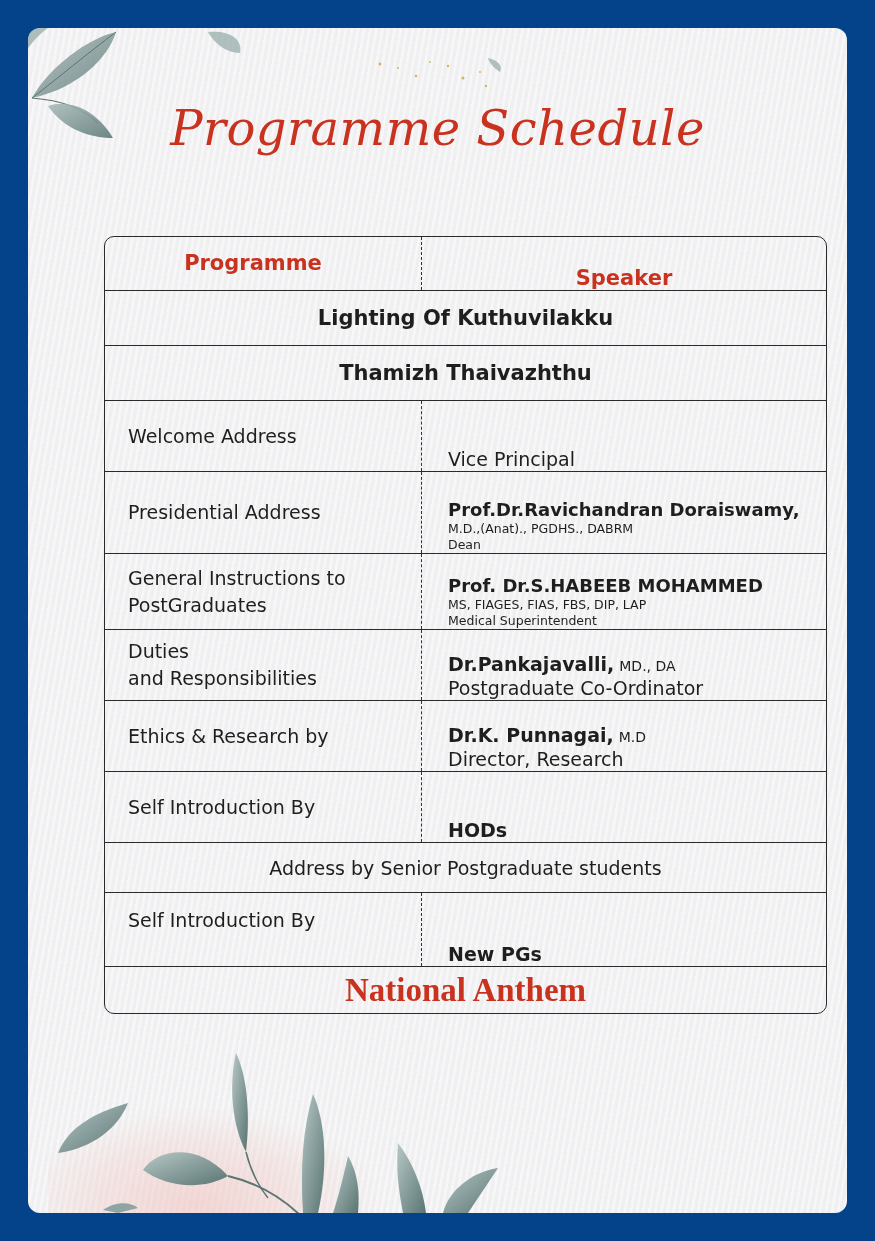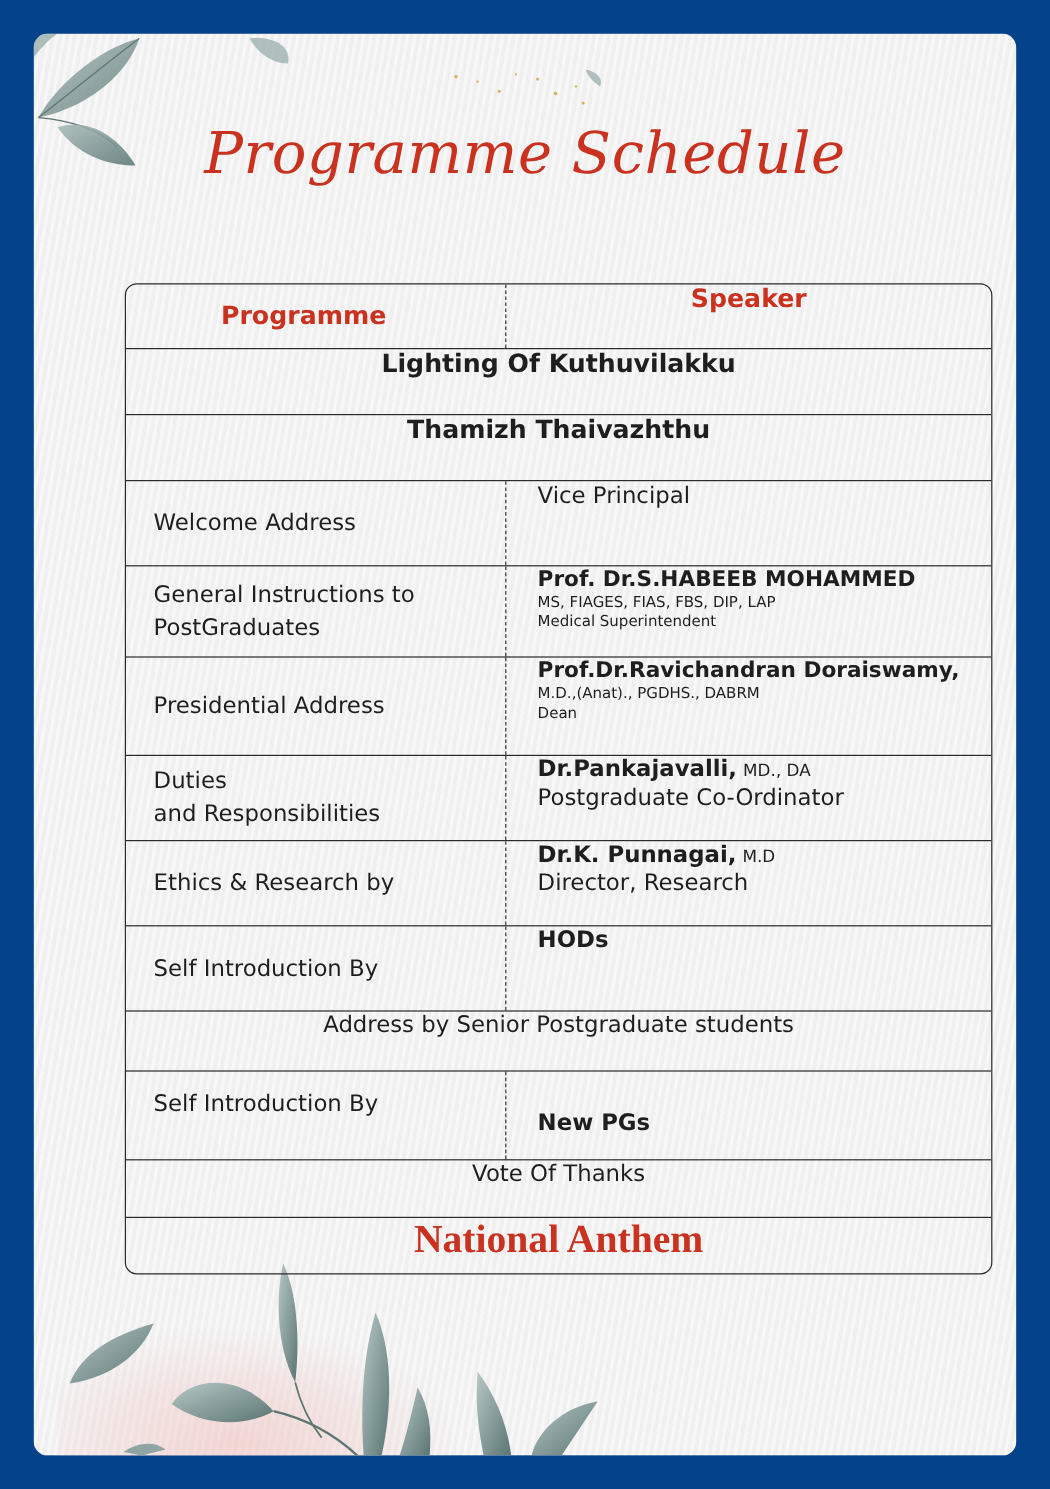--- a/index.html
+++ b/index.html
@@ -63,25 +63,26 @@
       justify-content: center;
       font-size: 19px;
       line-height: 27px;
       border-right: 1.5px dashed #333;
     }
     .cell-right {
       flex: 1;
       padding-left: 26px;
       display: flex;
       flex-direction: column;
-      justify-content: flex-start;
+      justify-content: flex-end;
     }
     .full {
       width: 100%;
       display: flex;
+      align-items: center;
       justify-content: center;
     }
     .hdr-text {
       color: #c8321f;
       font-weight: bold;
       font-size: 21px;
     }
     .hdr-left { justify-content: center; padding-left: 0; align-items: center; padding-right: 20px; }
     .hdr-right { align-items: center; padding-left: 0; }
     .bold-center { font-weight: bold; font-size: 21px; }
@@ -174,43 +175,43 @@
 
     <div class="row" style="height:71px">
       <div class="cell-left">
         <span>Welcome Address</span>
       </div>
       <div class="cell-right">
         <span class="sp-role">Vice Principal</span>
       </div>
     </div>
 
+    <div class="row" style="height:82px">
+      <div class="cell-left">
+        <span>Presidential Address</span>
+      </div>
+      <div class="cell-right">
+        <span class="sp-name-lg">Prof.Dr.Ravichandran Doraiswamy,</span>
+        <span class="sp-small">M.D.,(Anat)., PGDHS., DABRM</span>
+        <span class="sp-small">Dean</span>
+      </div>
+    </div>
+
     <div class="row" style="height:76px">
       <div class="cell-left">
         <span>General Instructions to</span>
         <span>PostGraduates</span>
       </div>
       <div class="cell-right">
         <span class="sp-name-lg">Prof. Dr.S.HABEEB MOHAMMED</span>
         <span class="sp-small">MS, FIAGES, FIAS, FBS, DIP, LAP</span>
         <span class="sp-small">Medical Superintendent</span>
       </div>
     </div>
 
-    <div class="row" style="height:82px">
-      <div class="cell-left">
-        <span>Presidential Address</span>
-      </div>
-      <div class="cell-right">
-        <span class="sp-name-lg">Prof.Dr.Ravichandran Doraiswamy,</span>
-        <span class="sp-small">M.D.,(Anat)., PGDHS., DABRM</span>
-        <span class="sp-small">Dean</span>
-      </div>
-    </div>
-
     <div class="row" style="height:71px">
       <div class="cell-left">
         <span>Duties</span>
         <span>and Responsibilities</span>
       </div>
       <div class="cell-right">
         <div><span class="sp-name">Dr.Pankajavalli,</span> <span class="sp-cred-inline">MD., DA</span></div>
         <span class="sp-role">Postgraduate Co-Ordinator</span>
       </div>
     </div>
@@ -237,30 +238,25 @@
     <div class="row" style="height:50px">
       <div class="full">
           <span class="normal-center">Address by Senior Postgraduate students</span>
         </div>
     </div>
 
     <div class="row" style="height:74px">
       <div class="cell-left" style="justify-content:flex-start;padding-top:14px">
         <span>Self Introduction By</span>
       </div>
-      <div class="cell-right" style="justify-content:center;padding-top:14px">
+      <div class="cell-right" style="justify-content:flex-end;padding-top:14px">
         <span class="sp-name">New PGs</span>
       </div>
     </div>
 
-    <div class="row" style="height:48px">
-      <div class="full">
-          <span class="normal-center">Vote Of Thanks</span>
-        </div>
-    </div>
 
     <div class="row" style="height:47px">
       <div class="full">
           <span class="anthem">National Anthem</span>
         </div>
     </div>
 
   </div>
 </div>
 

